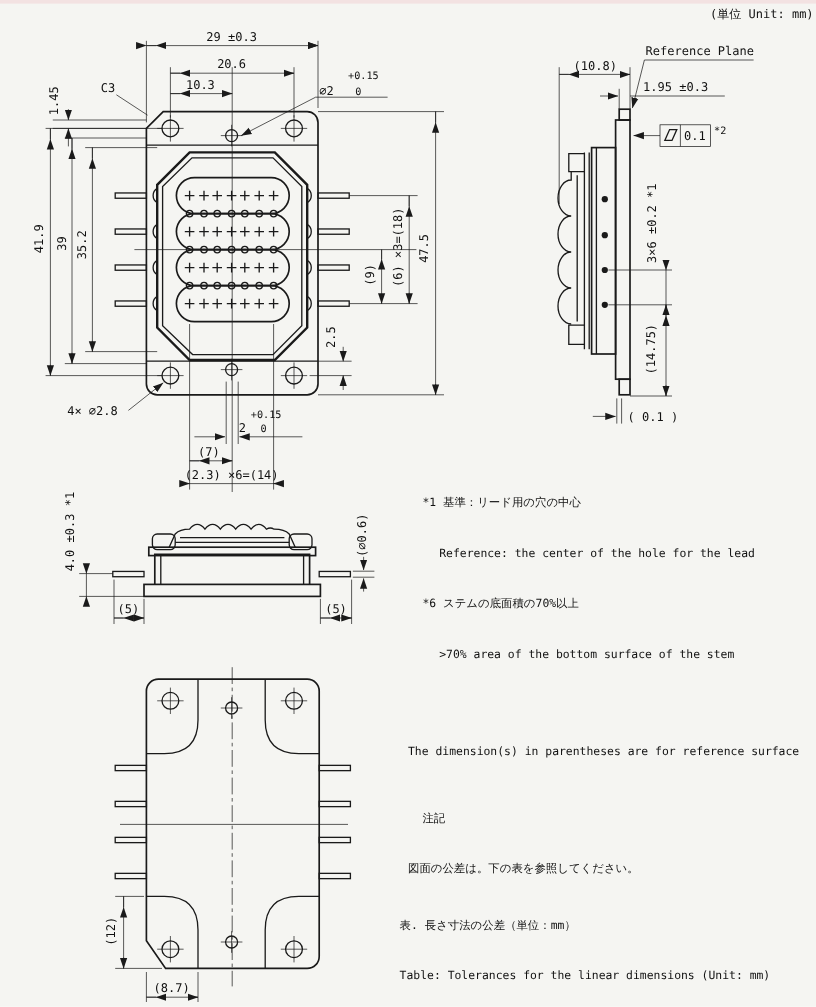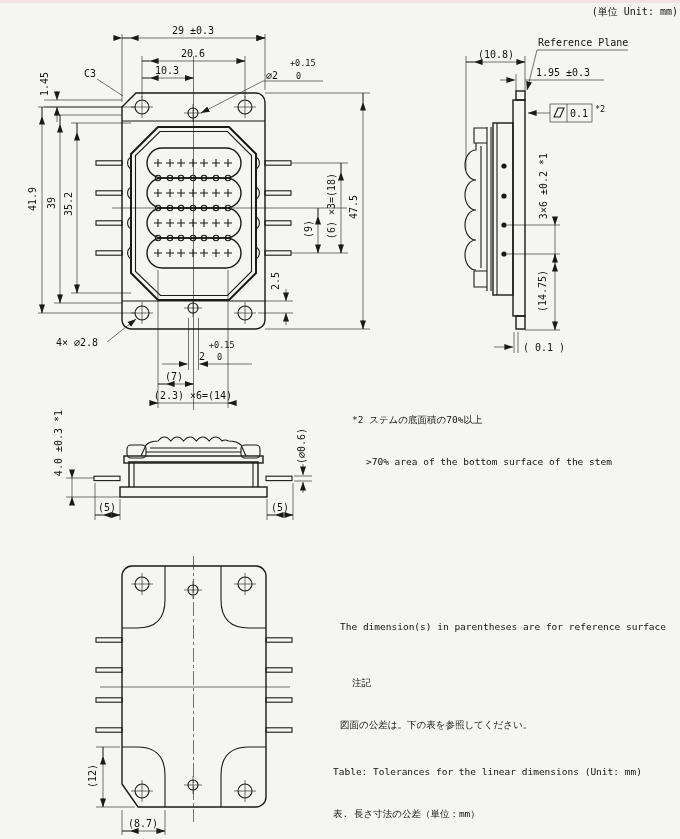--- a/index.html
+++ b/index.html
@@ -362,32 +362,34 @@
     <path class="lt" d="M122 831 H165"></path>
     <line x1="122" y1="831" x2="130" y2="831" class="lt" marker-start="url(#ar)" transform="rotate(180 126 831)"></line>
     <line x1="157" y1="831" x2="165" y2="831" class="lt" marker-end="url(#ar)"></line>
     <text class="lab" x="143" y="827" text-anchor="middle">(8.7)</text>
   </g>
 
   <text class="lab" x="678" y="15" text-anchor="end">(単位 Unit: mm)</text>
 </svg>
 
 <div class="tblock noteblk">
-  <div>*2 ステムの底面積の70%以上</div>
+  <div>*1 基準：リード用の穴の中心</div>
+  <div class="en">Reference: the center of the hole for the lead</div>
+  <div>*6 ステムの底面積の70%以上</div>
   <div class="en">&gt;70% area of the bottom surface of the stem</div>
 </div>
 
 <div class="tblock remblk">
   <div>The dimension(s) in parentheses are for reference surface</div>
   <div class="gap-top">注記</div>
   <div>図面の公差は。下の表を参照してください。</div>
   
   
   
 </div>
 
 <div class="tblock tabblk">
+  <div>表. 長さ寸法の公差（単位：mm）</div>
   <div>Table: Tolerances for the linear dimensions (Unit: mm)</div>
-  <div>表. 長さ寸法の公差（単位：mm）</div>
   
 </div>
 
 </div>
 
 </body></html>

